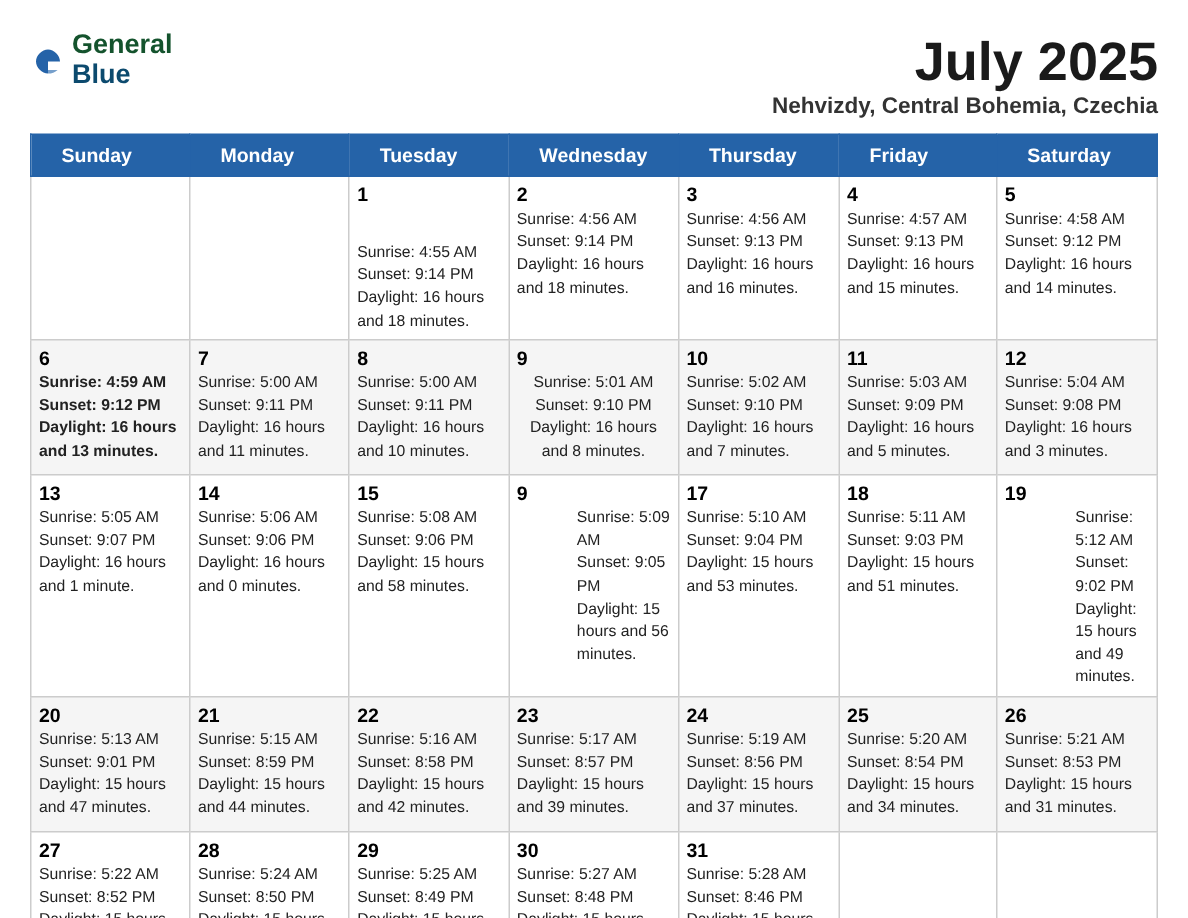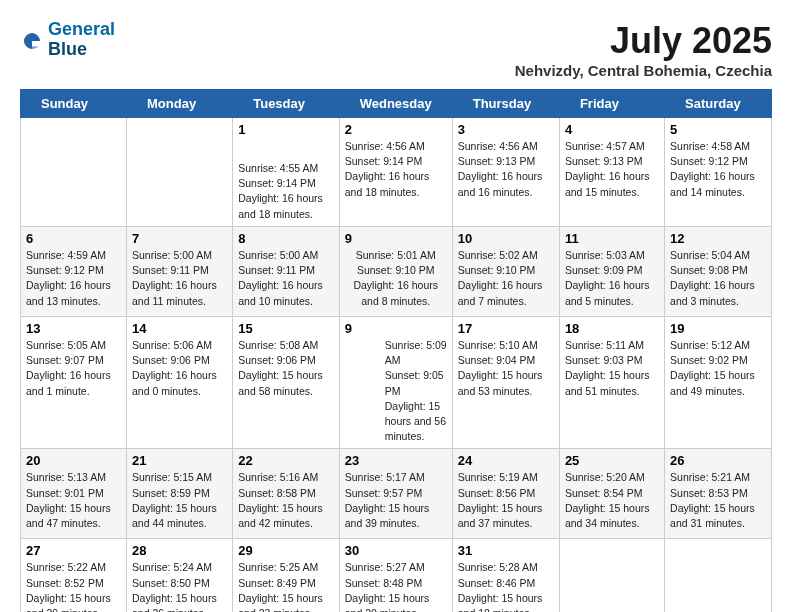--- a/index.html
+++ b/index.html
@@ -20,21 +20,21 @@
       display: flex;
       align-items: center;
     }
     .logo-text {
       display: flex;
       flex-direction: column;
       font-size: 18px;
       font-weight: bold;
       line-height: 1.1;
     }
-    .logo-general { color: #0369a1; }
+    .logo-general { color: #14532d; }
     .logo-blue { color: #0c4a6e; }
     .logo-icon {
       width: 24px;
       height: 24px;
       margin-right: 4px;
       margin-top: 2px;
     }
     .title-area {
       text-align: right;
     }
@@ -151,21 +151,21 @@
         <td>
           <span class="day-num">5</span>
           <div class="day-info" style="white-space: pre-line;">Sunrise: 4:58 AM
 Sunset: 9:12 PM
 Daylight: 16 hours and 14 minutes.</div>
         </td>
       </tr>
       <tr class="row-even">
         <td>
           <span class="day-num">6</span>
-          <div class="day-info" style="white-space: pre-line;">Sunrise: 4:59 AM
+          <div class="day-info" style="white-space: pre-line; font-weight: bold;">Sunrise: 4:59 AM
 Sunset: 9:12 PM
 Daylight: 16 hours and 13 minutes.</div>
         </td>
         <td>
           <span class="day-num">7</span>
           <div class="day-info" style="white-space: pre-line;">Sunrise: 5:00 AM
 Sunset: 9:11 PM
 Daylight: 16 hours and 11 minutes.</div>
         </td>
         <td>
@@ -231,21 +231,21 @@
 Daylight: 15 hours and 53 minutes.</div>
         </td>
         <td>
           <span class="day-num">18</span>
           <div class="day-info" style="white-space: pre-line;">Sunrise: 5:11 AM
 Sunset: 9:03 PM
 Daylight: 15 hours and 51 minutes.</div>
         </td>
         <td>
           <span class="day-num">19</span>
-          <div class="day-info" style="white-space: pre-line;">Sunrise: 5:12 AM
+          <div class="day-info" style="white-space: pre-line; margin-left: 47px;">Sunrise: 5:12 AM
 Sunset: 9:02 PM
 Daylight: 15 hours and 49 minutes.</div>
         </td>
       </tr>
       <tr class="row-even">
         <td>
           <span class="day-num">20</span>
           <div class="day-info" style="white-space: pre-line;">Sunrise: 5:13 AM
 Sunset: 9:01 PM
 Daylight: 15 hours and 47 minutes.</div>
@@ -258,21 +258,21 @@
         </td>
         <td>
           <span class="day-num">22</span>
           <div class="day-info" style="white-space: pre-line;">Sunrise: 5:16 AM
 Sunset: 8:58 PM
 Daylight: 15 hours and 42 minutes.</div>
         </td>
         <td>
           <span class="day-num">23</span>
           <div class="day-info" style="white-space: pre-line;">Sunrise: 5:17 AM
-Sunset: 9:57 PM
+Sunset: 8:57 PM
 Daylight: 15 hours and 39 minutes.</div>
         </td>
         <td>
           <span class="day-num">24</span>
           <div class="day-info" style="white-space: pre-line;">Sunrise: 5:19 AM
 Sunset: 8:56 PM
 Daylight: 15 hours and 37 minutes.</div>
         </td>
         <td>
           <span class="day-num">25</span>

